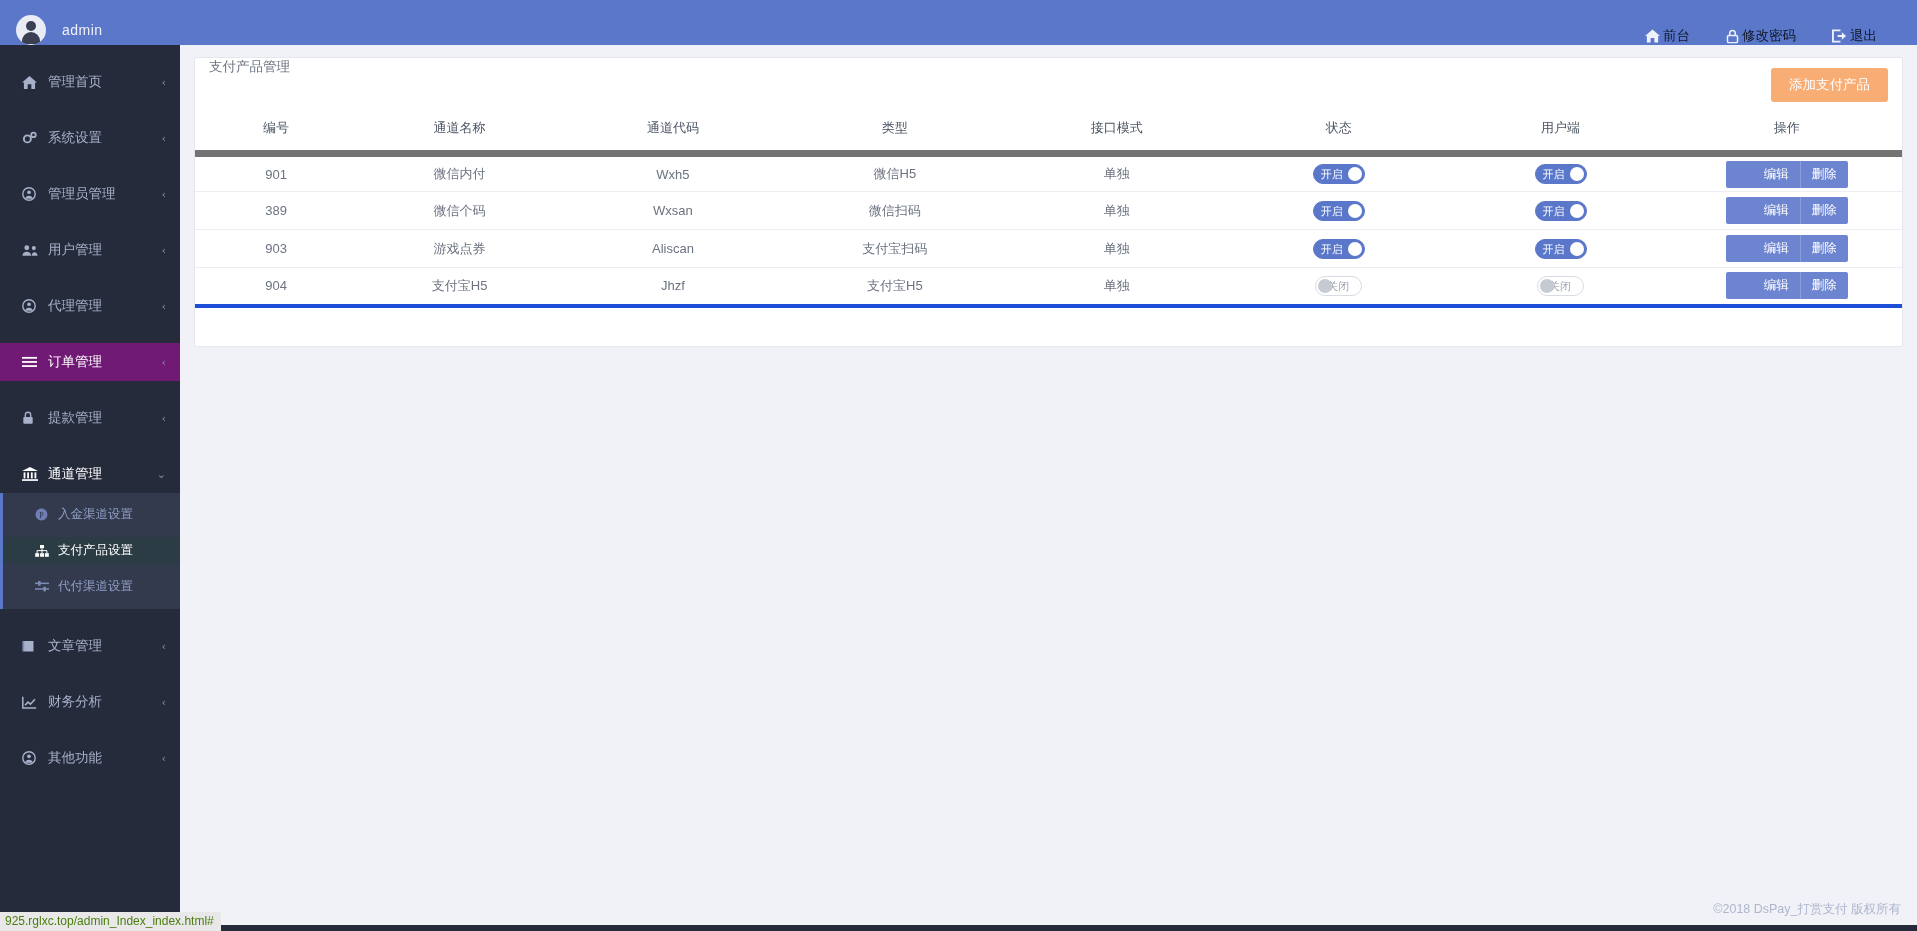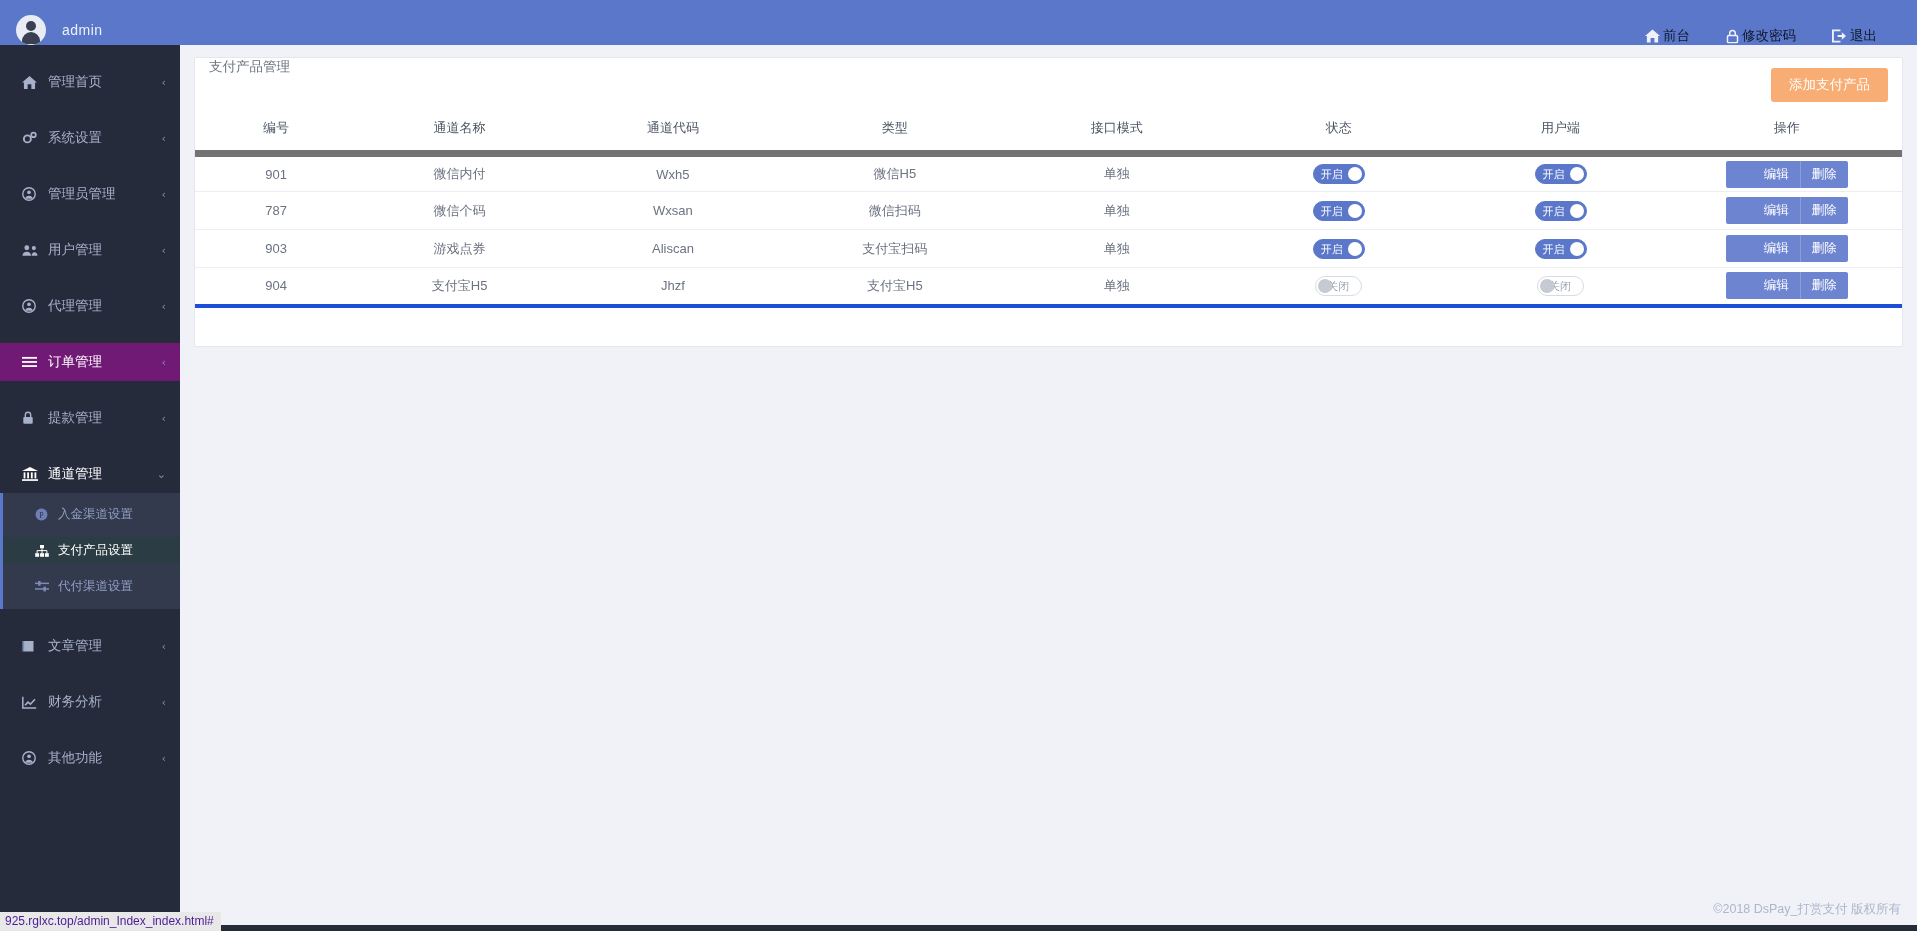--- a/index.html
+++ b/index.html
@@ -174,21 +174,21 @@
     width: 1737px; height: 44px;
     display: flex; align-items: center; justify-content: flex-end;
     padding-right: 16px;
     color: #aeb6cc; font-size: 12.5px;
     background: #f1f2f7;
   }
   
   .statusbar {
     position: absolute; bottom: 0; left: 0;
     background: #e8e8e8;
-    color: #4c1d95; font-size: 12px;
+    color: #4d7c0f; font-size: 12px;
     padding: 2px 7px 3px 5px;
     z-index: 50;
     font-family: "Liberation Sans", sans-serif;
     white-space: nowrap;
   }
   .bottomstrip {
     position: absolute; bottom: 0; left: 0;
     width: 1917px; height: 6px; background: #262b3c; z-index: 40;
   }
 </style>
@@ -457,21 +457,21 @@
             </span>
           </td>
           <td>
             <span class="ops">
               <button class="edit">编辑</button>
               <button class="del">删除</button>
             </span>
           </td>
         </tr>
         <tr>
-          <td>787</td>
+          <td>389</td>
           <td>微信个码</td>
           <td>Wxsan</td>
           <td>微信扫码</td>
           <td>单独</td>
           <td>
             <span class="toggle on">
               <span>开启</span>
               <span class="knob"></span>
             </span>
           </td>

